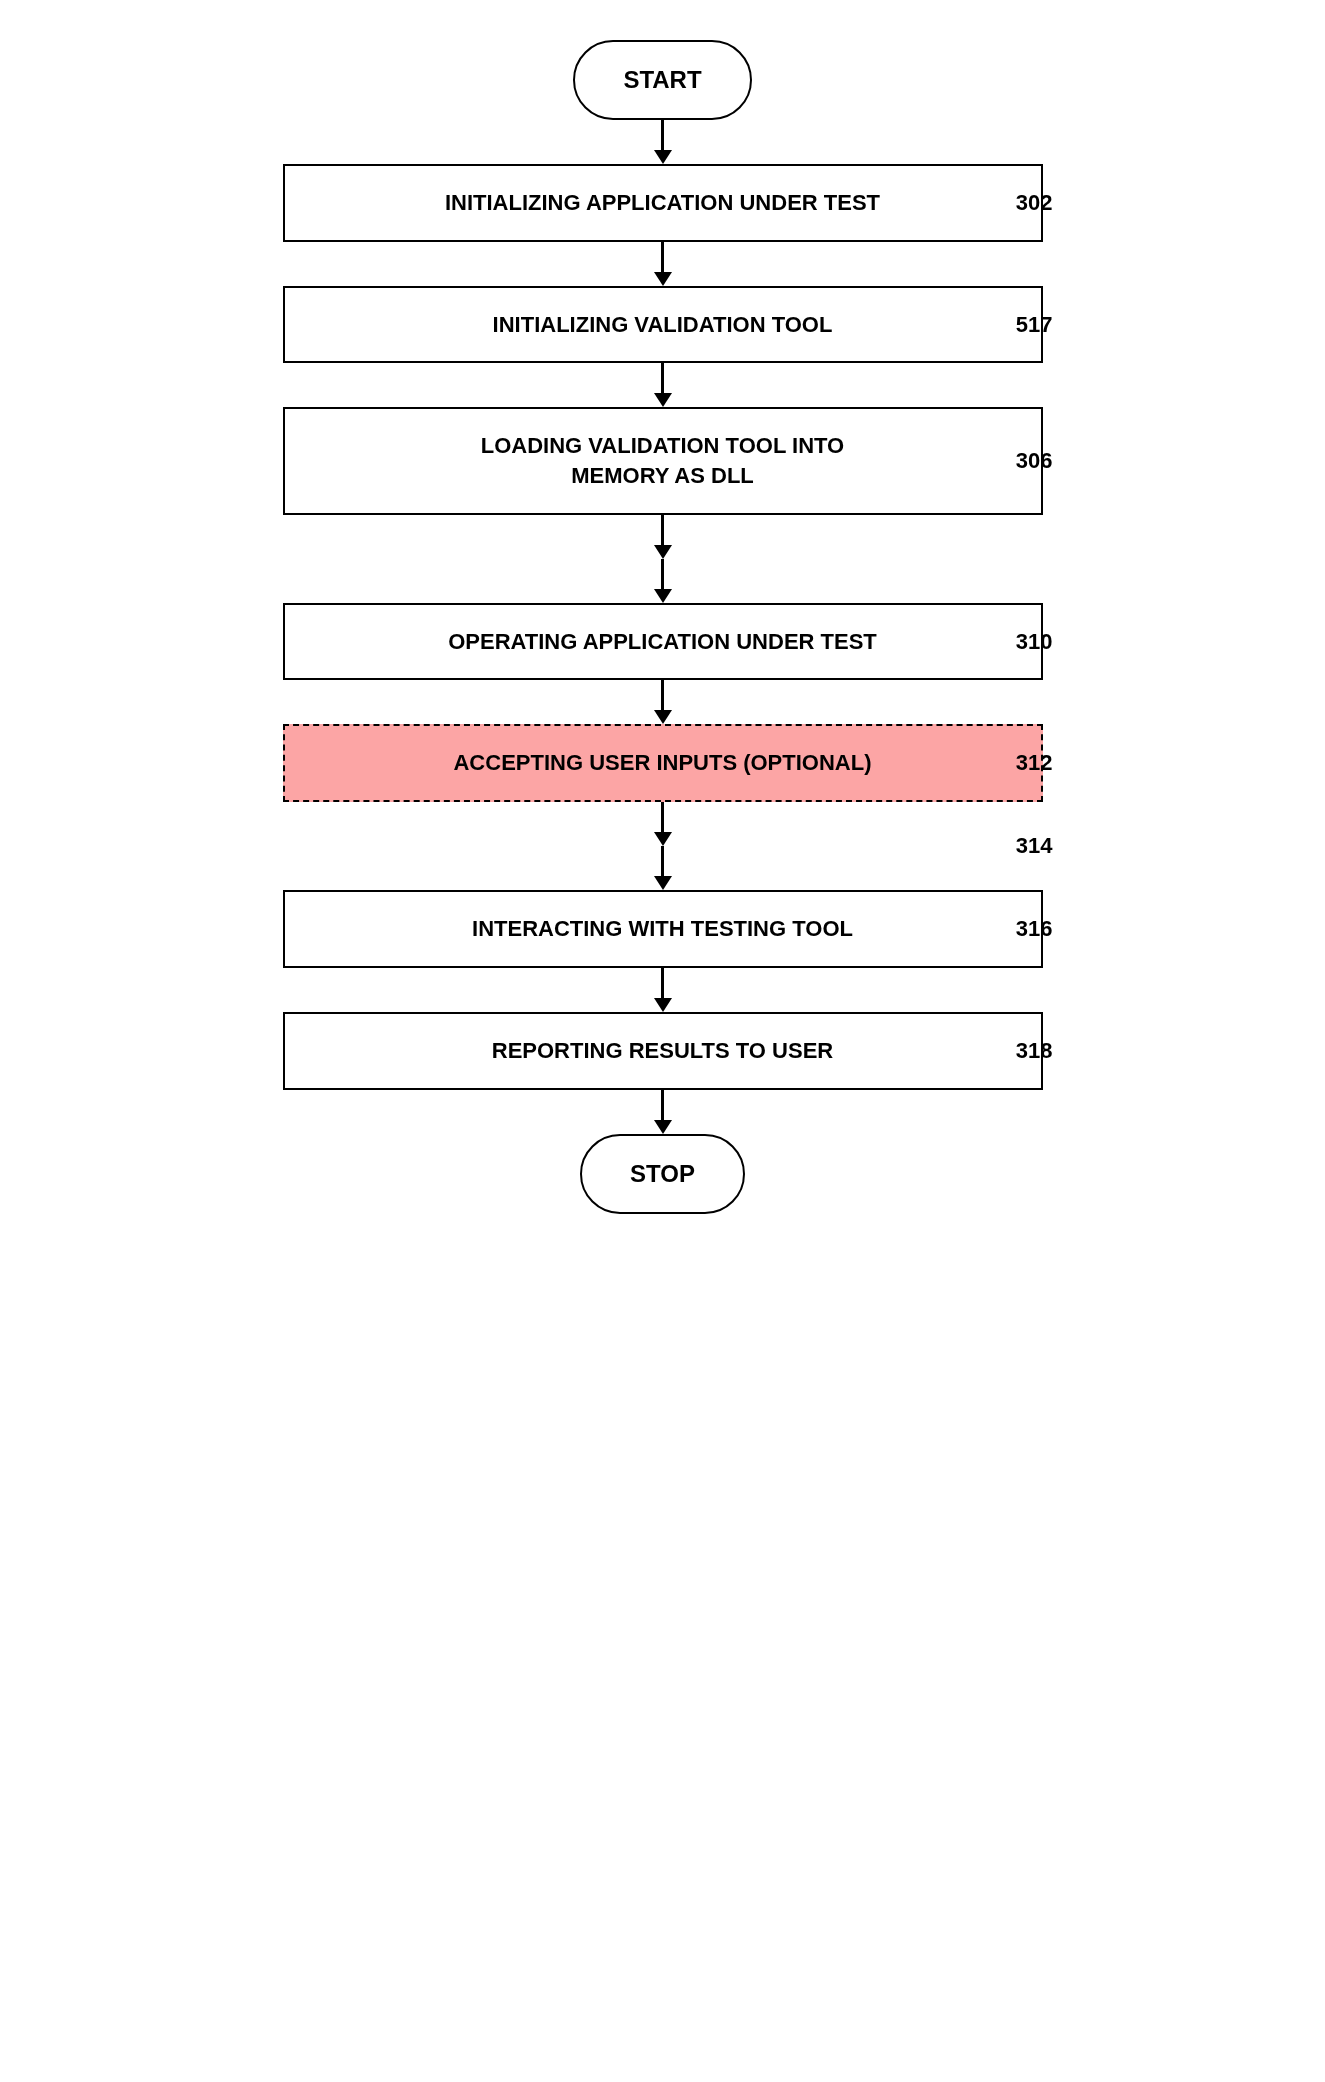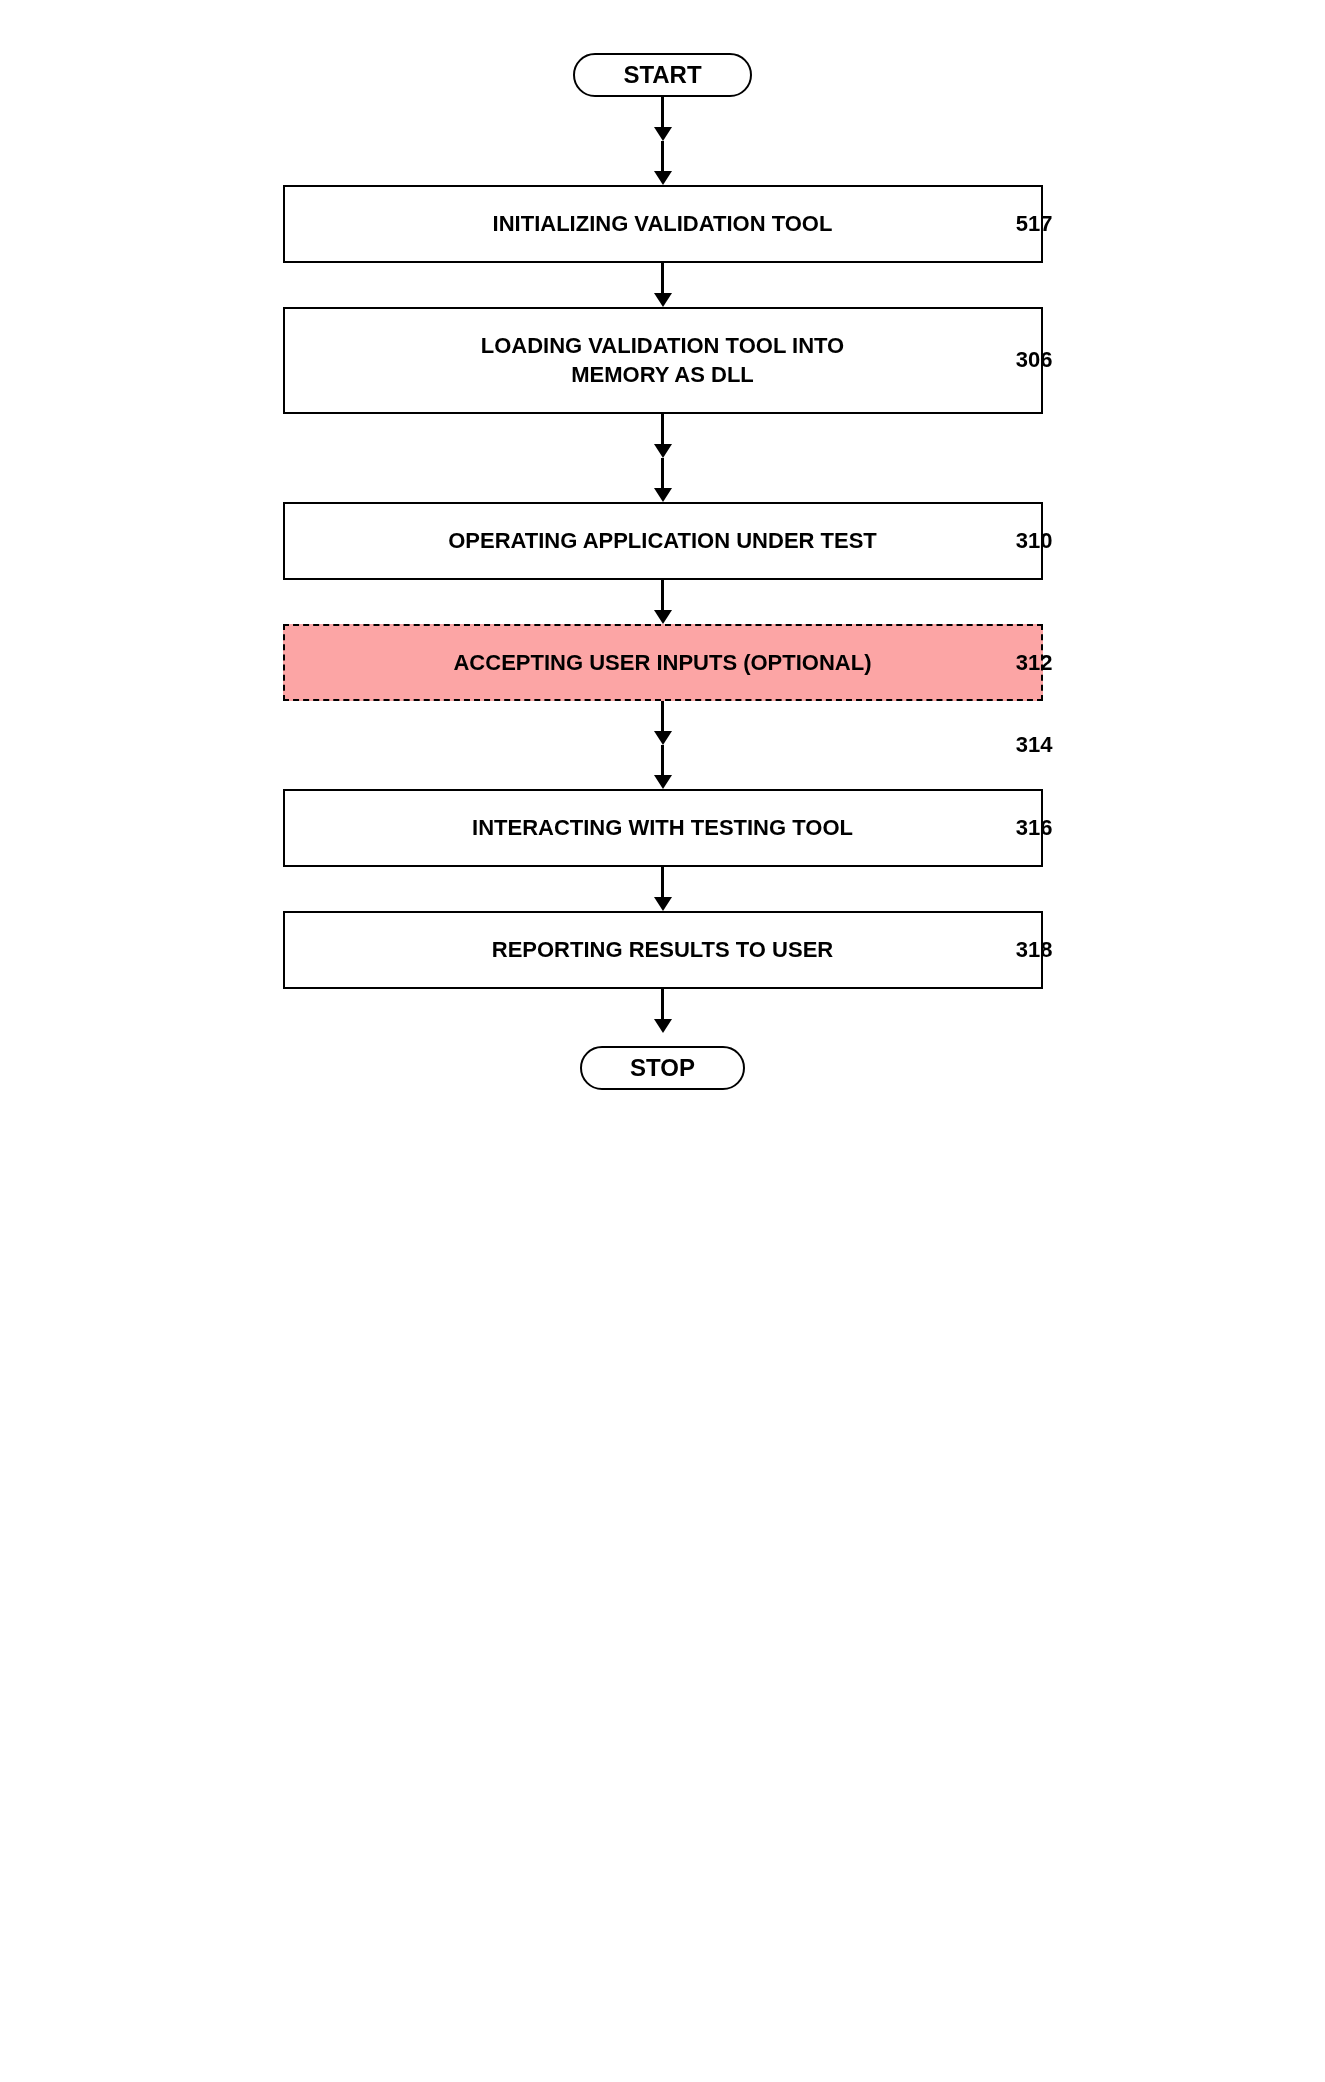--- a/index.html
+++ b/index.html
@@ -32,27 +32,26 @@
       right: 60px;
       top: 50%;
       transform: translateY(-50%);
       font-size: 22px;
       font-weight: bold;
       color: #000;
     }
     .oval {
       border: 2.5px solid #000;
       border-radius: 50px;
-      padding: 6px 48px;
+      padding: 24px 48px;
       font-size: 24px;
       font-weight: bold;
       text-align: center;
       background: #fff;
       min-width: 160px;
-      margin-top: 13px;
     }
     .rect {
       border: 2.5px solid #000;
       padding: 22px 30px;
       font-size: 22px;
       font-weight: bold;
       text-align: center;
       background: #fff;
       width: 760px;
       line-height: 1.35;
@@ -94,20 +93,24 @@
 
   <div class="node-wrapper">
     <div class="oval">START</div>
   </div>
 
   <div class="arrow">
     <div class="arrow-line"></div>
     <div class="arrow-head"></div>
   </div>
 
+  <div class="node-wrapper">
+    <div class="rect">INITIALIZING APPLICATION UNDER TEST</div>
+    <div class="node-label">302</div>
+  </div>
 
   <div class="arrow">
     <div class="arrow-line"></div>
     <div class="arrow-head"></div>
   </div>
 
   <div class="node-wrapper">
     <div class="rect">INITIALIZING VALIDATION TOOL</div>
     <div class="node-label">517</div>
   </div>

